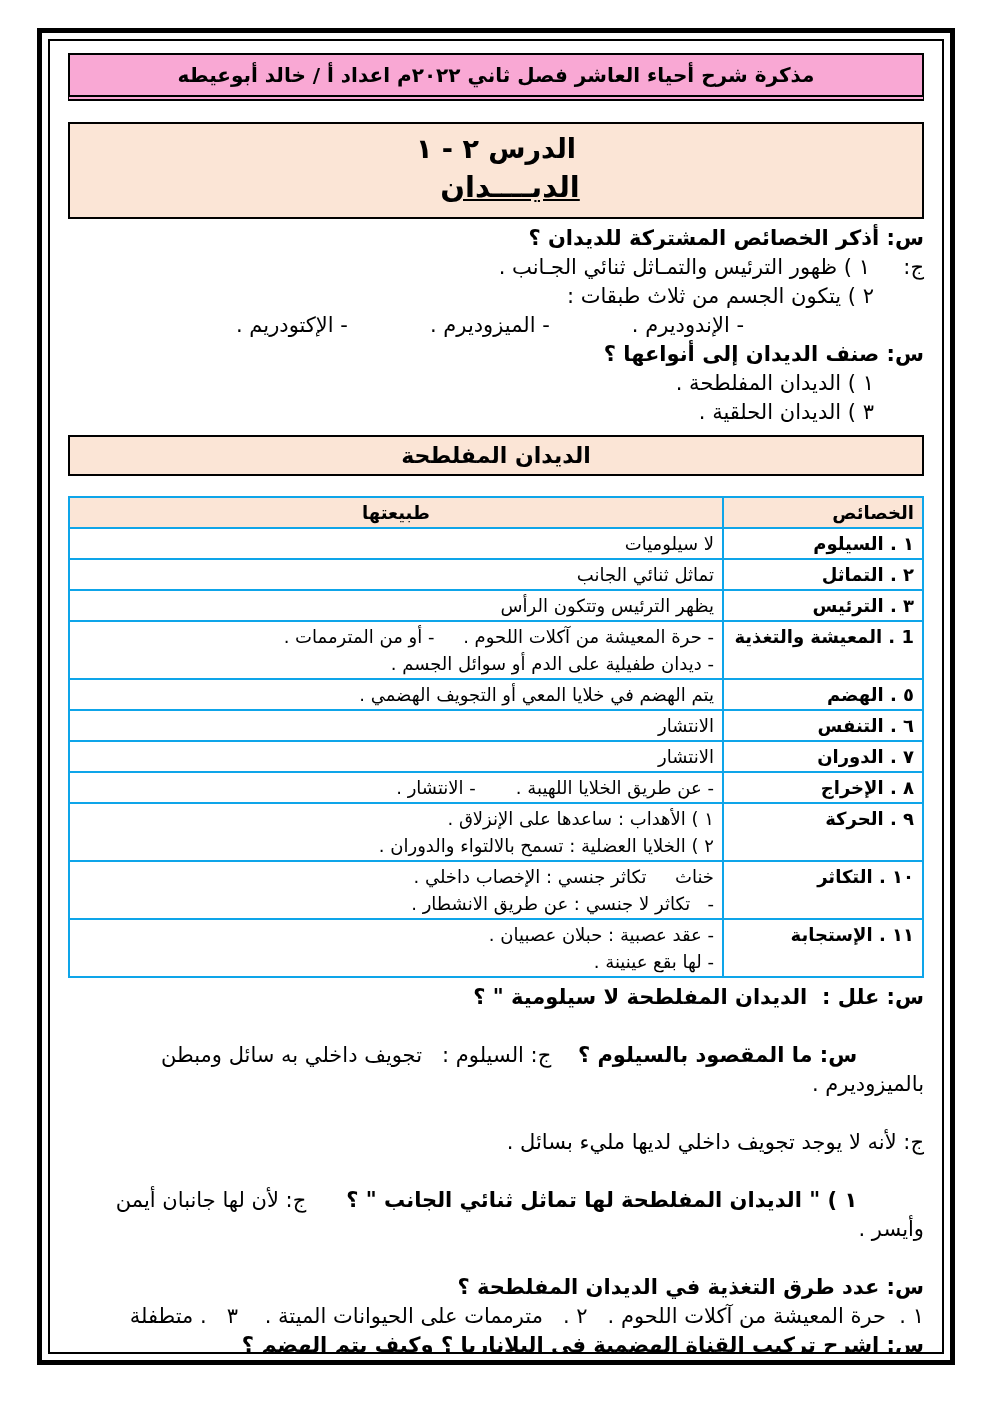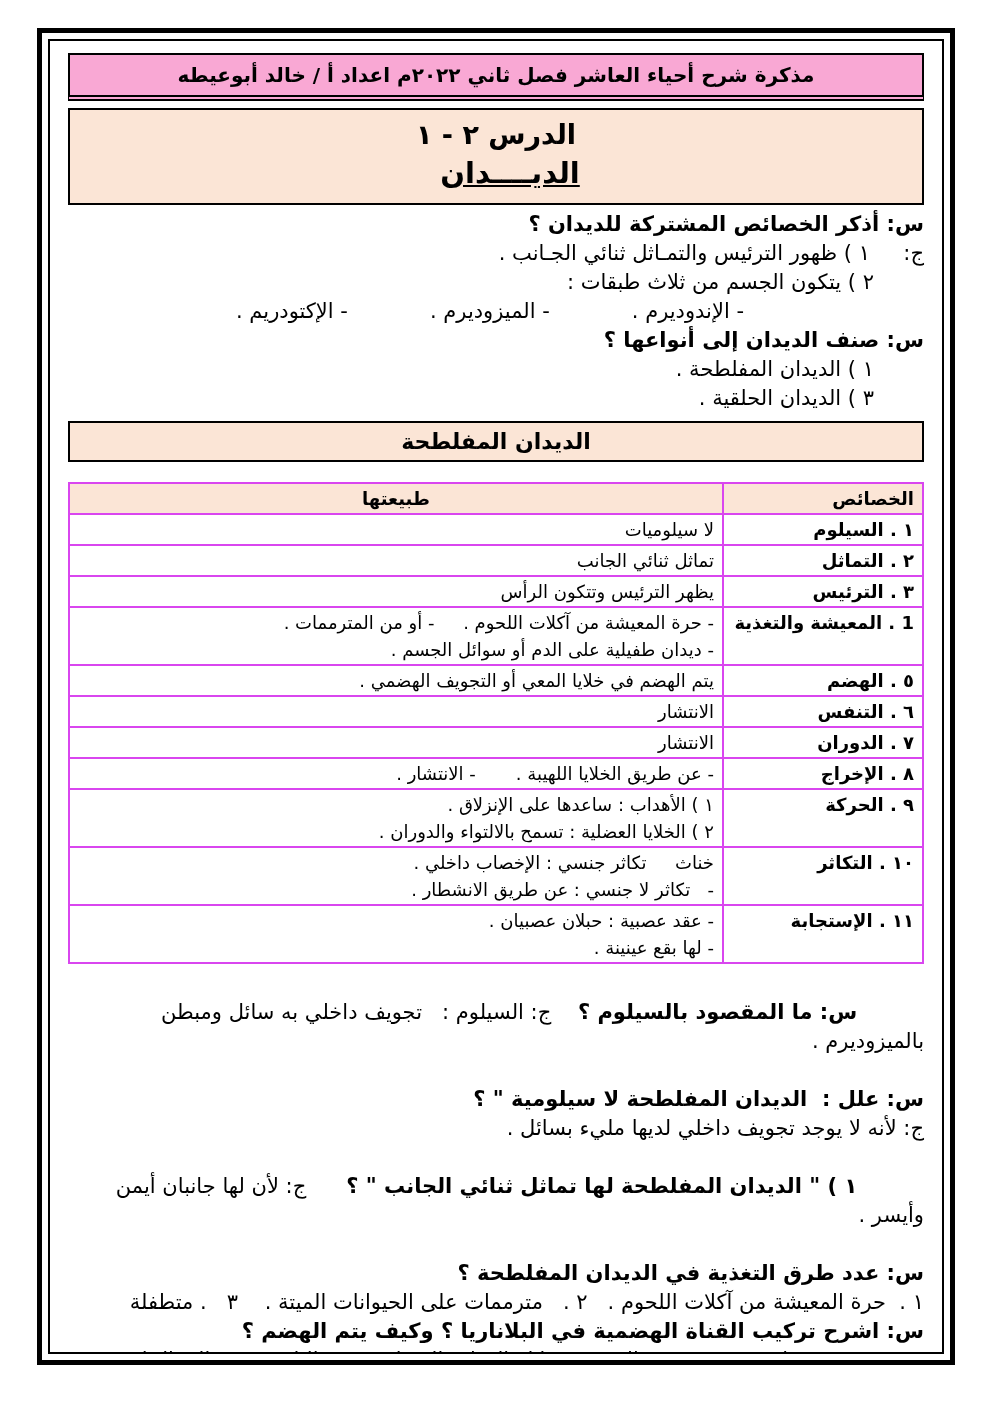--- a/index.html
+++ b/index.html
@@ -18,37 +18,37 @@
   .frame-inner {
     border: 2px solid #000; height: 100%; box-sizing: border-box;
     padding: 12px 18px 0; overflow: hidden;
   }
   .header-box {
     border: 2px solid #000; border-bottom: 6px double #000;
     text-align: center; font-weight: bold; font-size: 20px;
     padding: 8px 4px; background: #f9a8d4;
   }
   .title-block {
-    margin-top: 7px; background: #fbe5d6; border: 2px solid #000;
+    margin-top: 21px; background: #fbe5d6; border: 2px solid #000;
     text-align: center; padding: 7px 0 10px;
   }
   .title-line1 { font-size: 27px; font-weight: bold; line-height: 36px; }
   .title-line2 { font-size: 29px; font-weight: bold; line-height: 40px; text-decoration: underline; padding-left: 28px; }
   .qa { margin-top: 5px; font-size: 21px; }
   .line { line-height: 29px; white-space: pre-wrap; }
   .bold { font-weight: bold; }
   .ind { padding-right: 50px; }
   .layers { display: flex; justify-content: space-between; padding-right: 180px; padding-left: 168px; }
   .section-bar {
     margin: 8px 0 20px; border: 2px solid #000; background: #fbe5d6;
     text-align: center; font-weight: bold; font-size: 22px; padding: 6px 0;
   }
   .traits-table { width: 100%; border-collapse: collapse; }
   .traits-table td {
-    border: 2px solid #d946ef; font-size: 18px; line-height: 27px;
+    border: 2px solid #0ea5e9; font-size: 18px; line-height: 27px;
     padding: 1px 8px; vertical-align: top; white-space: pre-wrap;
   }
   td.trait { width: 182px; font-weight: bold; }
   td.th { background: #fbe5d6; font-weight: bold; }
   .center { text-align: center; }
   .qa-bottom { margin-top: 5px; }
 </style>
 </head>
 <body>
 
@@ -134,24 +134,24 @@
         </tr>
         <tr>
           <td class="trait">١١ . الإستجابة</td>
           <td>- عقد عصبية : حبلان عصبيان .
 - لها بقع عينينة .</td>
         </tr>
       </tbody>
         </table>
 
       <div class="qa qa-bottom">
+        <div class="line bold">س: علل :  الديدان المفلطحة لا سيلومية " ؟</div>
         <div class="line">
           <span class="bold">س: ما المقصود بالسيلوم ؟</span><span>    ج: السيلوم :   تجويف داخلي به سائل ومبطن بالميزوديرم .</span>
         </div>
-        <div class="line bold">س: علل :  الديدان المفلطحة لا سيلومية " ؟</div>
         <div class="line">ج: لأنه لا يوجد تجويف داخلي لديها مليء بسائل .</div>
         <div class="line">
           <span class="bold">١ ) " الديدان المفلطحة لها تماثل ثنائي الجانب " ؟</span><span>      ج: لأن لها جانبان أيمن وأيسر .</span>
         </div>
         <div class="line bold">س: عدد طرق التغذية في الديدان المفلطحة ؟</div>
         <div class="line">١ .  حرة المعيشة من آكلات اللحوم .   ٢ .   مترممات على الحيوانات الميتة .    ٣   . متطفلة</div>
         <div class="line bold">س: اشرح تركيب القناة الهضمية في البلاناريا ؟ وكيف يتم الهضم ؟</div>
         <div class="line">١ .  تجويف ووعائي معدي . ٢ .   الفم يمر خلاله الغذاء والفضلات  ٣ .  البلعوم يمتد إلى الخارج .</div>
 
       </div>

